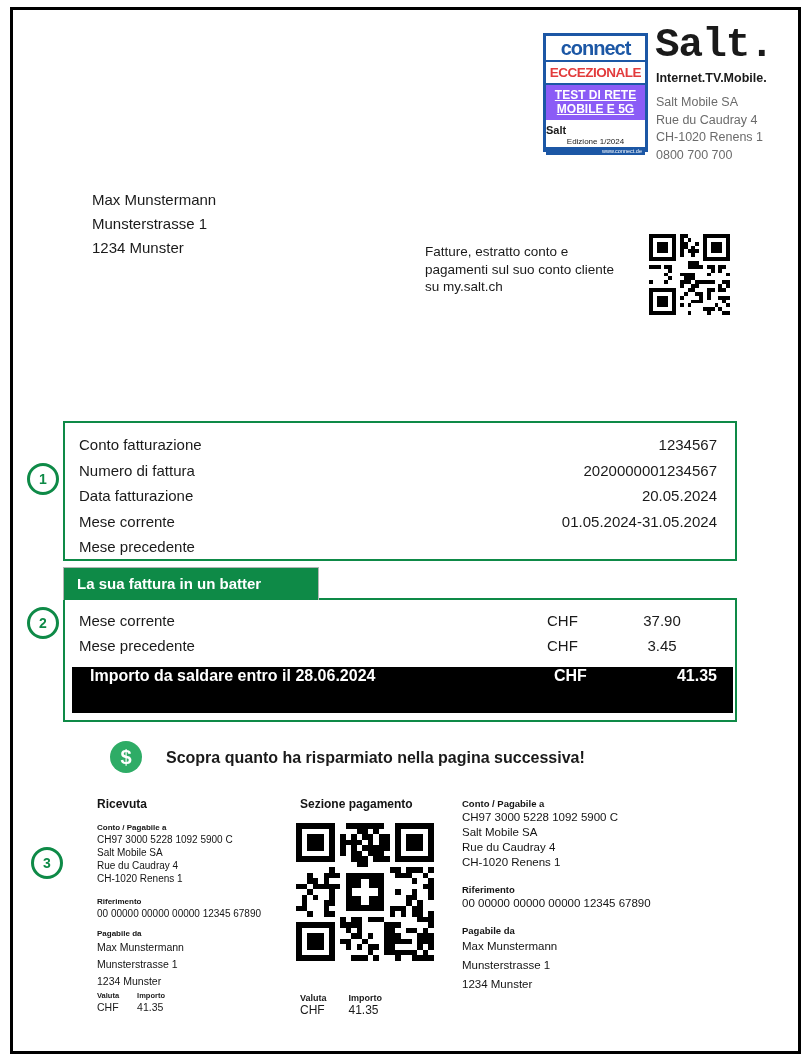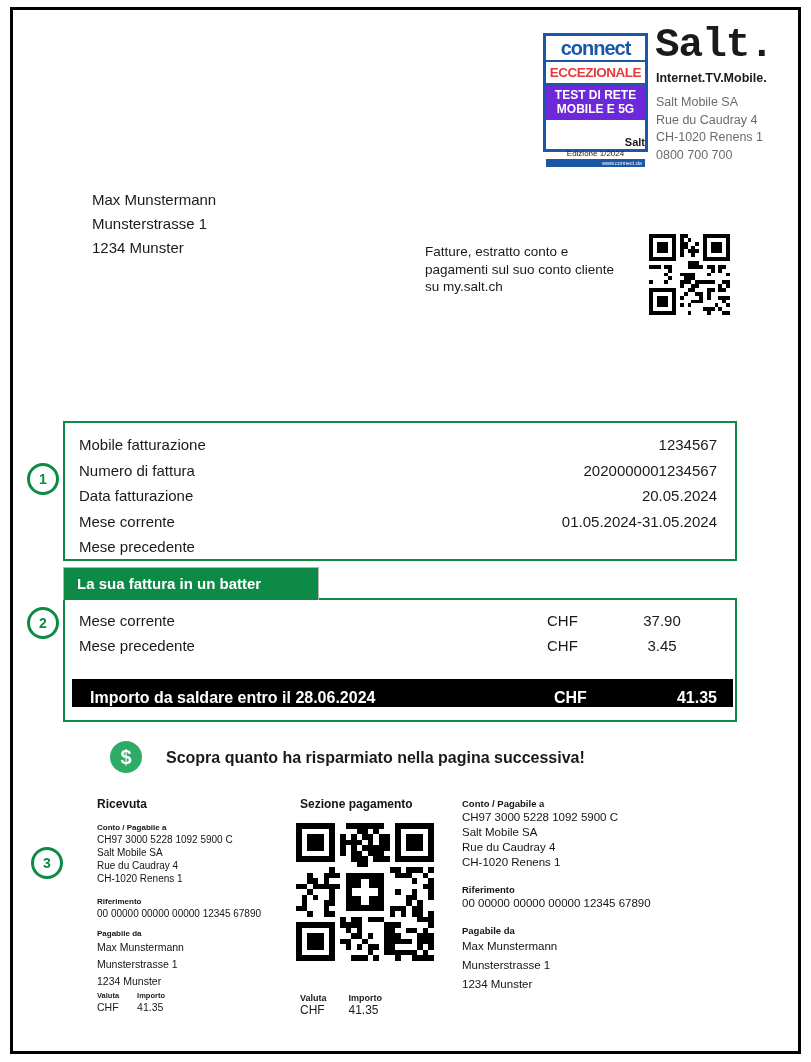--- a/index.html
+++ b/index.html
@@ -4,22 +4,22 @@
 <style>
   html,body{margin:0;padding:0;background:#fff;}
   body{font-family:"Liberation Sans", sans-serif;color:#1a1a1a;}
   .page{position:relative;width:811px;height:1062px;background:#fff;overflow:hidden;}
   .page-border{position:absolute;left:10px;top:7px;right:10px;bottom:8px;border:3px solid #000;}
 
   
   .connect-badge{position:absolute;left:543px;top:33px;width:105px;height:119px;border:3px solid #1c57a5;background:#fff;box-sizing:border-box;display:flex;flex-direction:column;}
   .cb-title{font-weight:bold;color:#1c57a5;font-size:20px;text-align:center;line-height:24px;letter-spacing:-1px;border-bottom:2px solid #1c57a5;}
   .cb-rating{color:#e23b3c;font-weight:bold;font-size:13.5px;text-align:center;line-height:21px;border-bottom:2px solid #1c57a5;letter-spacing:-0.5px;}
-  .cb-band{background:#6d28d9;color:#fff;font-weight:bold;font-size:12px;text-align:center;line-height:14px;padding:3px 0 4px;}
-  .cb-winner{font-weight:bold;font-size:11px;text-align:right;line-height:13px;margin-top:16px;}
+  .cb-band{background:#8b5cf6;color:#fff;font-weight:bold;font-size:12px;text-align:center;line-height:14px;padding:3px 0 4px;text-decoration:underline;}
+  .cb-winner{font-weight:bold;font-size:11px;text-align:left;line-height:13px;margin-top:4px;}
   .cb-edition{font-size:8px;text-align:center;line-height:10px;}
   .cb-footer{background:#1c57a5;color:#fff;font-size:5.5px;text-align:right;padding:1px 3px;margin-top:auto;}
 
   
   .salt-logo{position:absolute;left:655px;top:22px;font-family:Liberation Mono, monospace;font-weight:bold;font-size:41px;line-height:46px;color:#1a1a1a;letter-spacing:-1px;}
   .salt-tagline{position:absolute;left:656px;top:71px;font-weight:bold;font-size:12.5px;color:#1a1a1a;}
   .salt-address{position:absolute;left:656px;top:94px;font-size:12.5px;line-height:17.5px;color:#6b6b6b;}
 
   
   .recipient{position:absolute;left:92px;top:188px;font-size:15px;line-height:24px;}
@@ -39,21 +39,21 @@
   .info-row .val{text-align:right;}
 
   
   .sum-tab{position:absolute;left:63px;top:567px;width:256px;height:33px;background:#0e8a47;box-sizing:border-box;border:1px solid #b5b5b5;border-bottom:none;color:#fff;font-weight:bold;font-size:15px;line-height:31px;padding-left:13px;z-index:2;}
   .sum-box{position:absolute;left:63px;top:598px;width:674px;height:124px;border:2px solid #0e8a47;box-sizing:border-box;}
   .sum-rows{padding:8px 18px 0 14px;}
   .sum-row{display:flex;font-size:15px;line-height:25px;}
   .sum-row .lbl{flex:1;}
   .sum-row .cur{width:60px;}
   .sum-row .amt{width:110px;text-align:center;}
-  .total-bar{position:absolute;left:7px;top:79px;width:661px;height:28px;background:#000;color:#fff;font-weight:bold;font-size:16px;display:flex;align-items:flex-end;}
+  .total-bar{position:absolute;left:7px;top:67px;width:661px;height:46px;background:#000;color:#fff;font-weight:bold;font-size:16px;display:flex;align-items:flex-start;}
   .total-bar .lbl{flex:1;padding-left:18px;}
   .total-bar .cur{width:60px;}
   .total-bar .amt{width:103px;text-align:right;padding-right:16px;}
 
   
   .dollar-icon{position:absolute;left:110px;top:741px;width:32px;height:32px;background:#2eac66;border-radius:50%;color:#fff;font-weight:bold;font-size:20px;display:flex;align-items:center;justify-content:center;}
   .savings-text{position:absolute;left:166px;top:749px;font-weight:bold;font-size:16px;}
 
   
   .pay{font-size:10px;color:#141414;}
@@ -224,21 +224,21 @@
         <rect x="1" y="15" width="5" height="5" fill="#fff"></rect>
         <rect x="2" y="16" width="3" height="3"></rect>
       </svg></div>
 
   <div class="circle c1">1</div>
   <div class="circle c2">2</div>
   <div class="circle c3">3</div>
 
   <div class="info-box">
     <div class="info-row">
-      <span class="lbl">Mobile fatturazione</span>
+      <span class="lbl">Conto fatturazione</span>
       <span class="val">1234567</span>
     </div>
     <div class="info-row">
       <span class="lbl">Numero di fattura</span>
       <span class="val">2020000001234567</span>
     </div>
     <div class="info-row">
       <span class="lbl">Data fatturazione</span>
       <span class="val">20.05.2024</span>
     </div>

